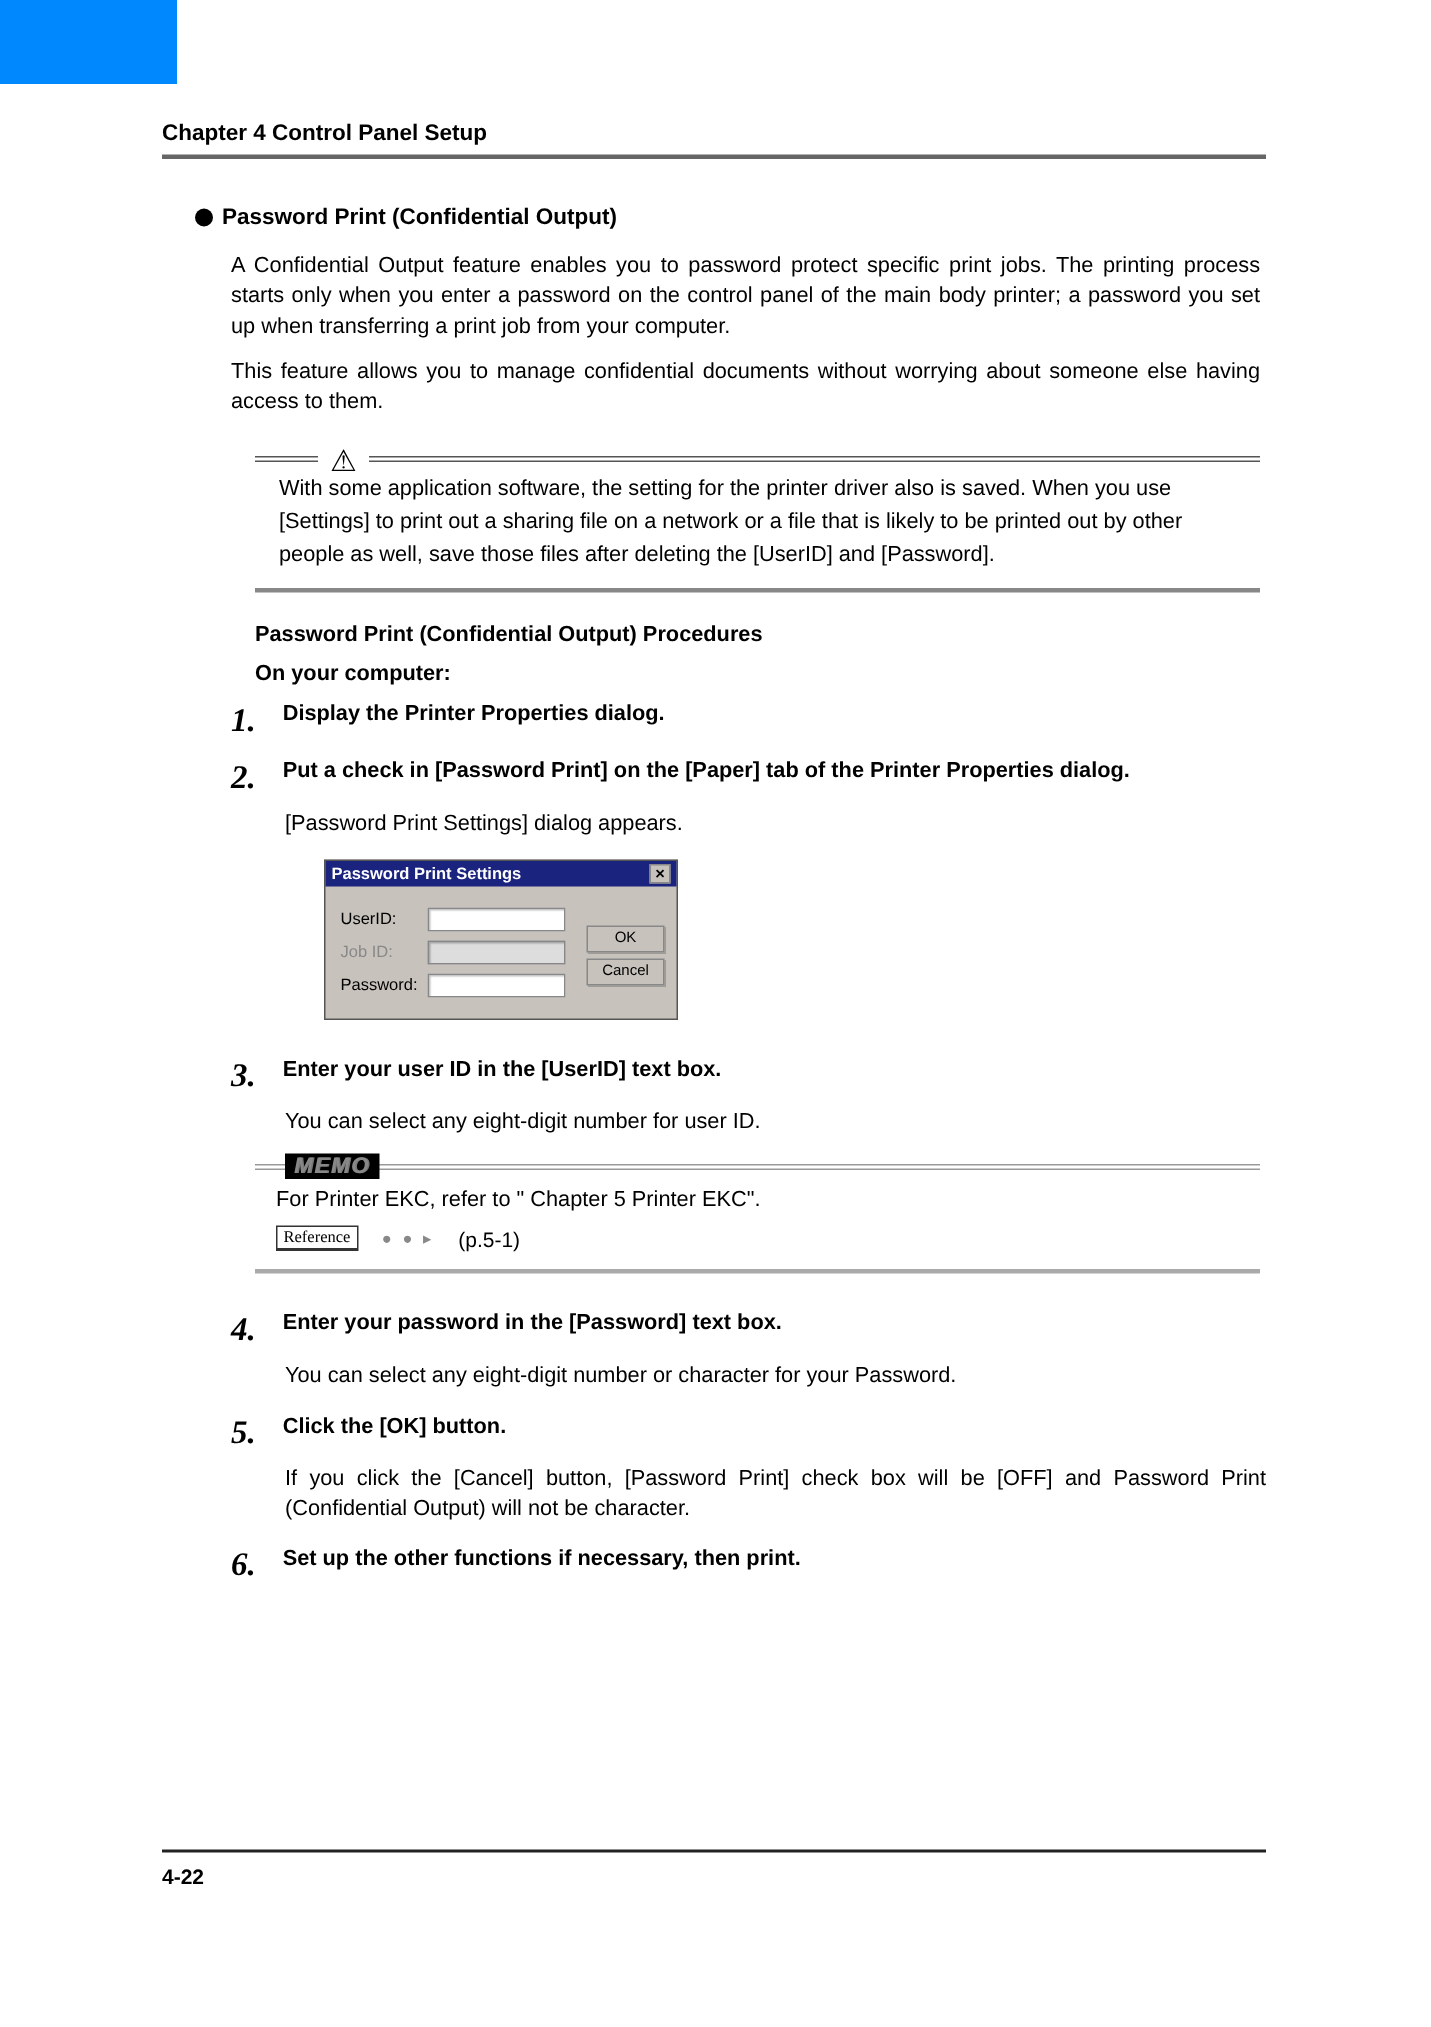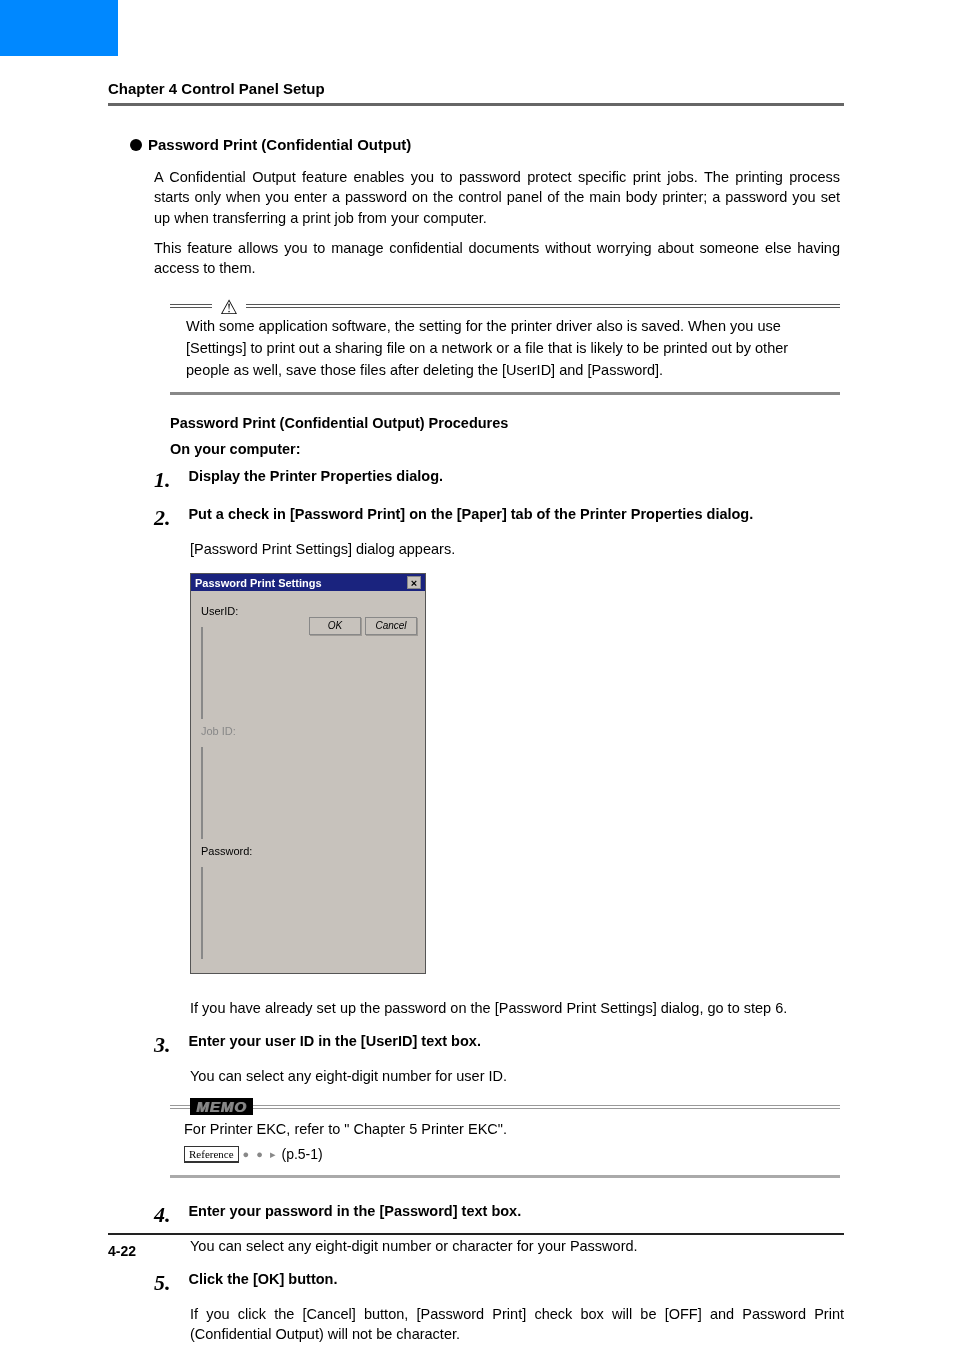--- a/index.html
+++ b/index.html
@@ -109,21 +109,21 @@
     display: inline;
   }
   .step-body {
     margin-left: 82px;
     font-size: 14.5px;
     line-height: 1.4;
     margin-bottom: 14px;
     text-align: justify;
   }
   .dialog-mock {
-    margin-left: 82px;
+    margin-left: 108px;
     width: 236px;
     border: 1px solid #555;
     background: #c7c2bc;
     font-size: 11px;
     font-family: Tahoma, sans-serif;
     margin-bottom: 24px;
   }
   .dialog-titlebar {
     background: #1a237e;
     color: #fff;
@@ -141,42 +141,40 @@
     line-height: 12px;
     border: 1px solid #888;
     font-weight: bold;
   }
   .dialog-body {
     padding: 14px 10px 8px 10px;
     position: relative;
   }
   .dialog-row {
     display: flex;
-    align-items: flex-start;
+    align-items: center;
     margin-bottom: 6px;
     gap: 10px;
-    flex-direction: column;
   }
   .dlabel { width: 48px; }
   .dlabel.dim { color: #888; }
   .dinput {
     flex: 0 0 92px;
     height: 16px;
     border: 1px solid #888;
     background: #fff;
     box-shadow: inset 1px 1px 1px rgba(0,0,0,.25);
   }
   .dialog-btns {
     position: absolute;
     right: 8px;
     top: 26px;
     display: flex;
-    flex-direction: row;
+    flex-direction: column;
     gap: 4px;
-    font-style: italic;
   }
   .dbtn {
     width: 52px;
     height: 18px;
     border: 1px solid #888;
     background: #c7c2bc;
     font-size: 10px;
     text-align: center;
     line-height: 16px;
     box-shadow: 1px 1px 0 rgba(0,0,0,.2);
@@ -212,21 +210,21 @@
     margin-right: 6px;
     margin-bottom: 6px;
     text-align: justify;
   }
   .ref-row {
     margin-left: 14px;
     margin-top: 0;
     margin-bottom: 12px;
     display: flex;
     align-items: center;
-    gap: 4px;
+    gap: 16px;
   }
   .ref-tag {
     border: 1px solid #333;
     border-bottom: 2px solid #333;
     font-size: 11px;
     padding: 1px 4px;
     font-family: "Times New Roman", serif;
   }
   .ref-dots { font-size: 11px; color: #888; letter-spacing: 2px; }
   .memo-bottom-rule {
@@ -306,21 +304,20 @@
         <span class="dlabel">Password:</span>
         <span class="dinput"></span>
       </div>
       <div class="dialog-btns">
         <div class="dbtn">OK</div>
         <div class="dbtn">Cancel</div>
       </div>
     </div>
   </div>
 
-  <p class="step-body" style="margin-top:18px">If you have already set up the password on the [Password Print Settings] dialog, go to step 6.</p>
 
   <div class="step-row">
     <span class="step-num">3.</span>
     <span class="step-title">Enter your user ID in the [UserID] text box.</span>
   </div>
   <p class="step-body">You can select any eight-digit number for user ID.</p>
 
   <div class="memo-box">
     <div class="memo-rule">
       <span class="memo-label">MEMO</span>

